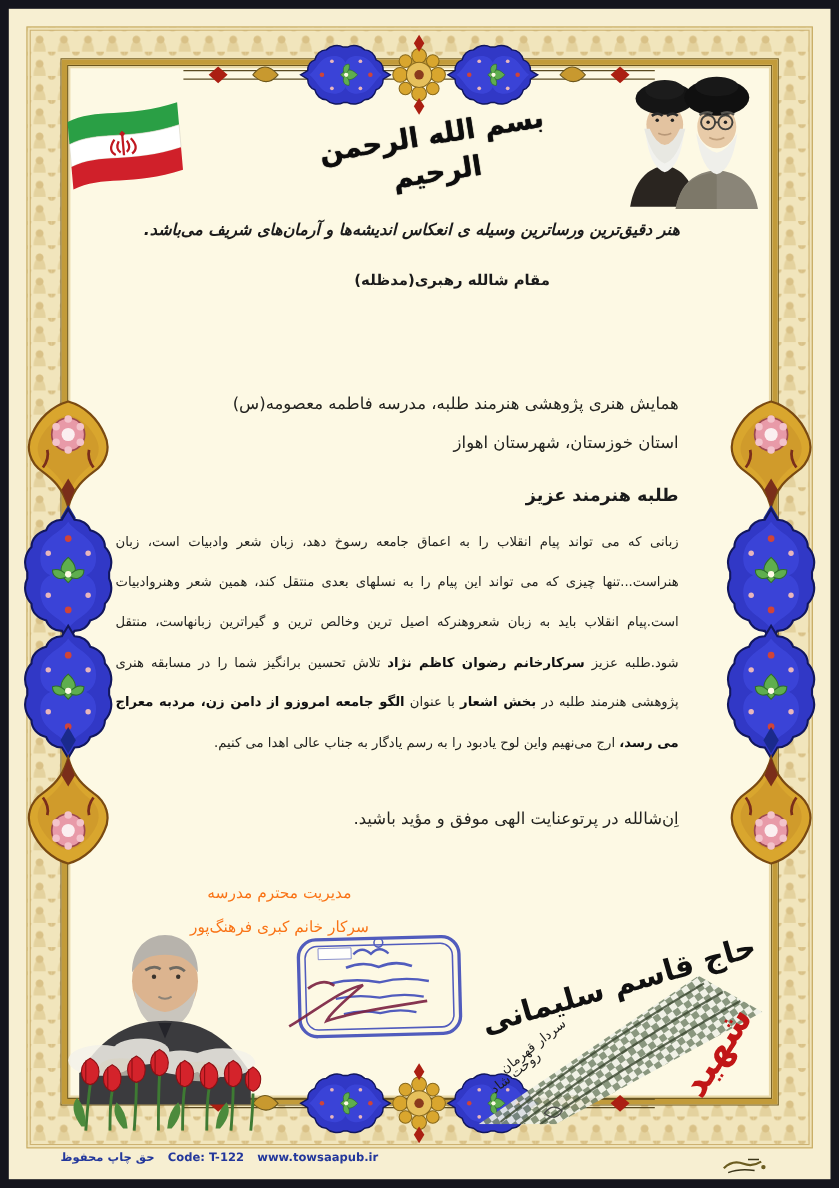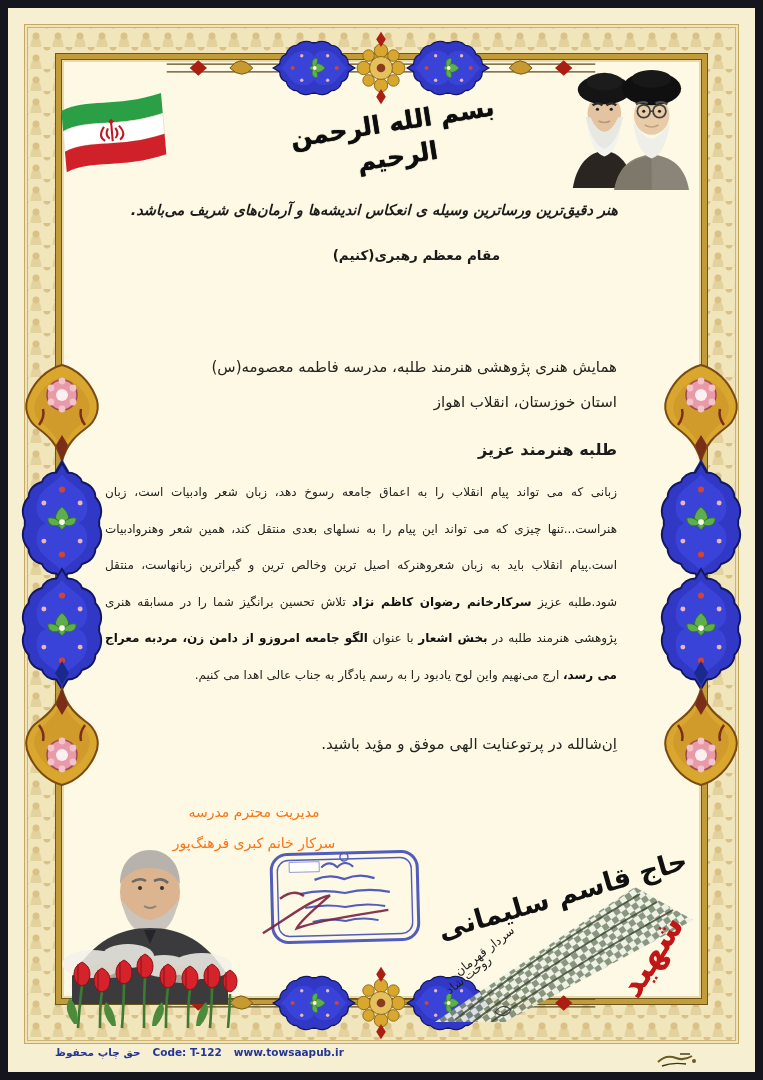--- a/index.html
+++ b/index.html
@@ -236,24 +236,24 @@
       <path d="M98,50 h4" stroke="#41403c" stroke-width="1.6"></path>
       <path d="M84,43 q7,-4 12,-1" stroke="#55534e" stroke-width="2.4" fill="none"></path>
       <path d="M104,42 q7,-3 12,1" stroke="#55534e" stroke-width="2.4" fill="none"></path>
       <circle cx="92" cy="50" r="1.6" fill="#222"></circle>
         <circle cx="108" cy="50" r="1.6" fill="#222"></circle>
       <path d="M93,64 q7,4 14,0" stroke="#c0a07c" stroke-width="1.6" fill="none"></path>
     </g>
   </svg>
 
   <div class="abs fa quote">هنر دقیق‌ترین ورساترین وسیله ی انعکاس اندیشه‌ها و آرمان‌های شریف می‌باشد.</div>
-  <div class="abs fa attribution">مقام معظم رهبری(کنیم)</div>
+  <div class="abs fa attribution">مقام شالله رهبری(مدظله)</div>
 
   <div class="abs fa event1">همایش هنری پژوهشی هنرمند طلبه، مدرسه فاطمه معصومه(س)</div>
-  <div class="abs fa event2">استان خوزستان، انقلاب اهواز</div>
+  <div class="abs fa event2">استان خوزستان، شهرستان اهواز</div>
 
   <div class="abs fa salutation">طلبه هنرمند عزیز</div>
   <div class="abs fa body-par"><span>زبانی که می تواند پیام انقلاب را به اعماق جامعه رسوخ دهد، زبان شعر وادبیات است، زبان هنراست...تنها چیزی که می تواند این پیام را به نسلهای بعدی منتقل کند، همین شعر وهنروادبیات است.پیام انقلاب باید به زبان شعروهنرکه اصیل ترین وخالص ترین و گیراترین زبانهاست، منتقل شود.طلبه عزیز </span><b>سرکارخانم رضوان کاظم نژاد</b><span> تلاش تحسین برانگیز شما را در مسابقه هنری پژوهشی هنرمند طلبه در </span><b>بخش اشعار</b><span> با عنوان </span><b>الگو جامعه امروزو از دامن زن، مردبه معراج می رسد،</b><span> ارج می‌نهیم واین لوح یادبود را به رسم یادگار به جناب عالی اهدا می کنیم.</span></div>
   <div class="abs fa blessing">اِن‌شالله در پرتوعنایت الهی موفق و مؤید باشید.</div>
 
   <div class="abs fa sig">
     <div>مدیریت محترم مدرسه</div>
     <div>سرکار خانم کبری فرهنگ‌پور</div>
   </div>
 

